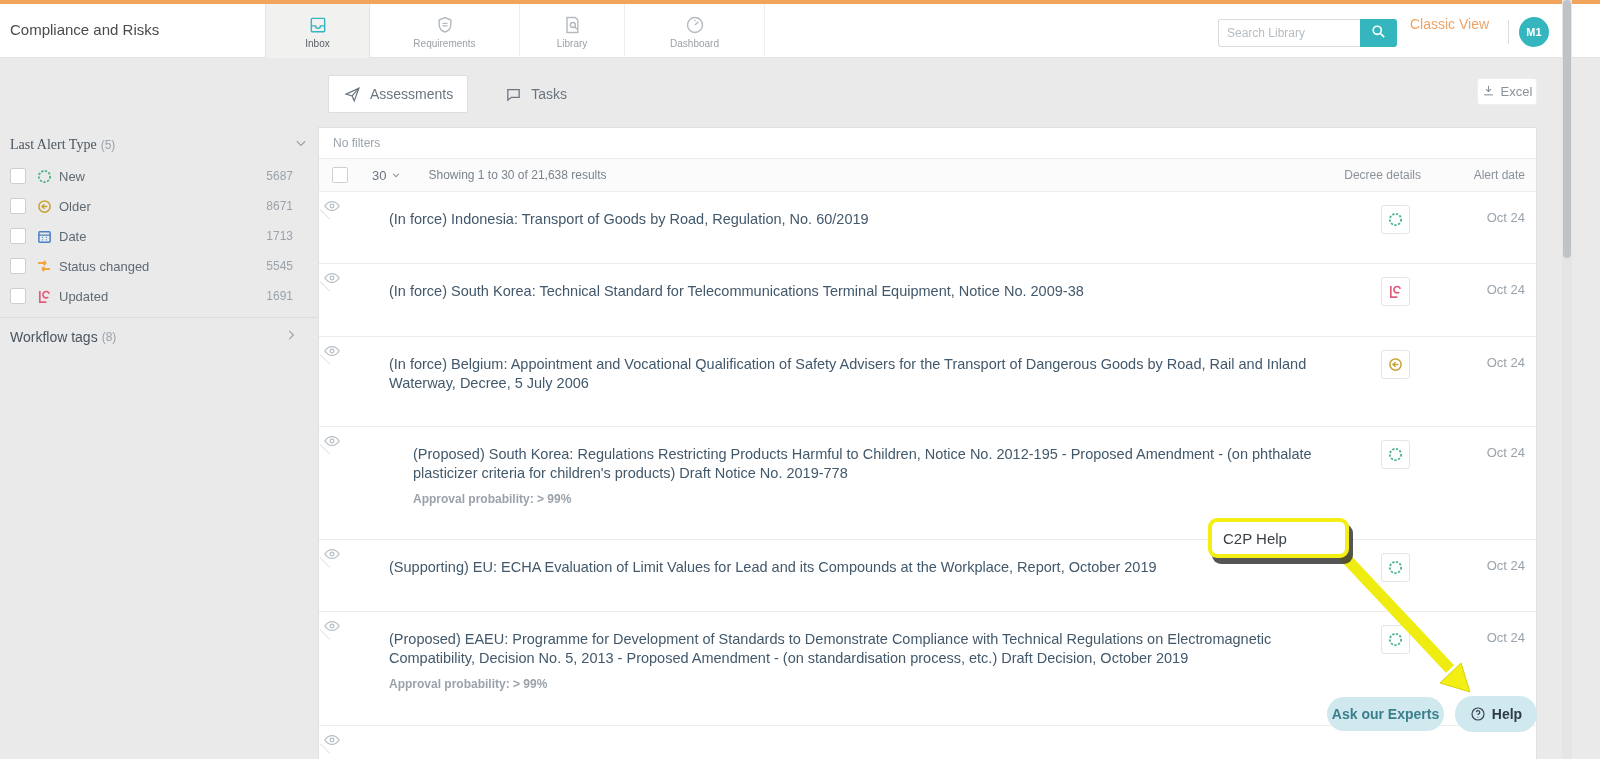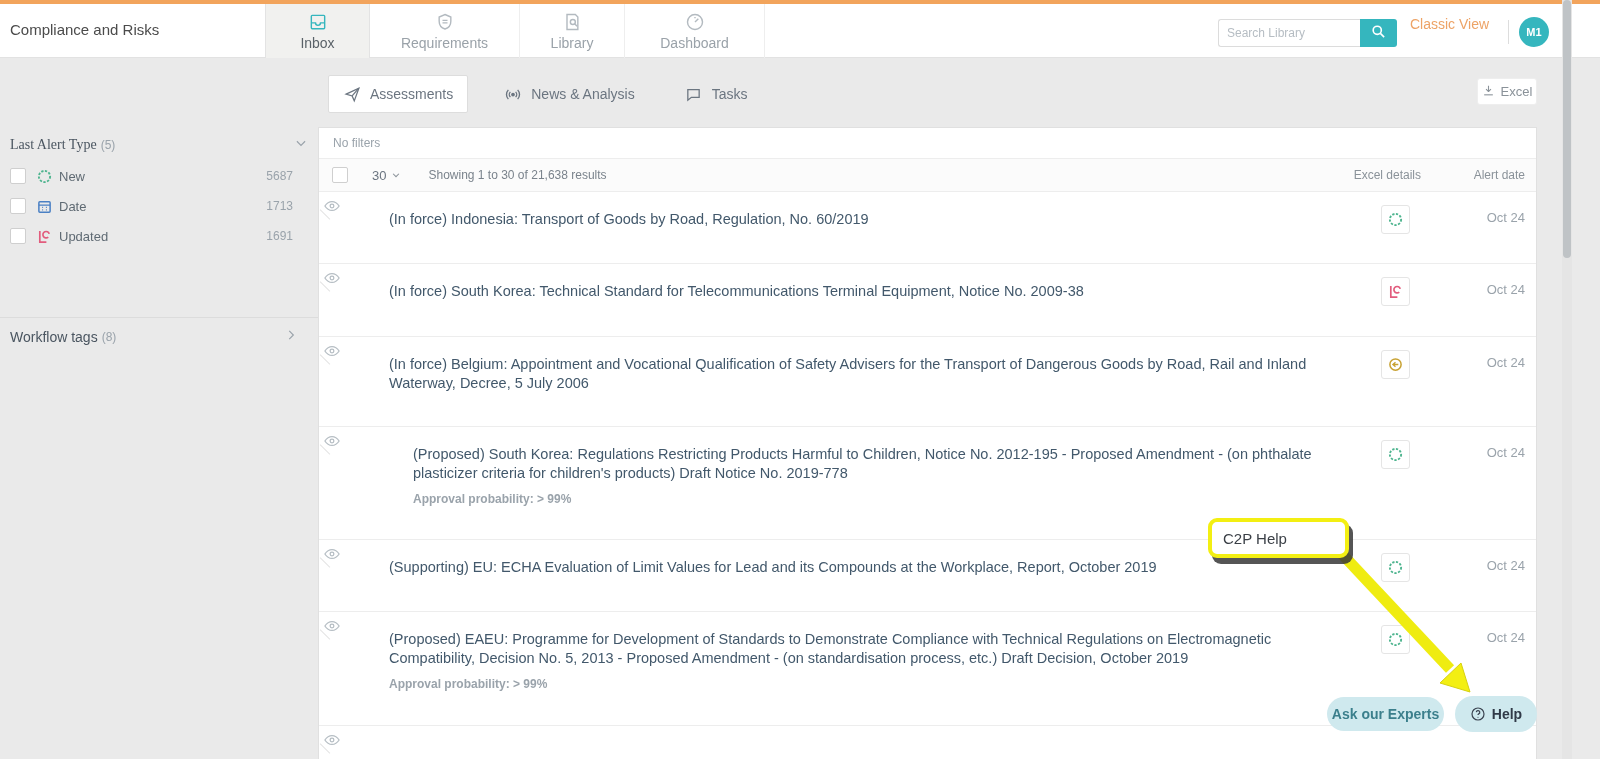--- a/index.html
+++ b/index.html
@@ -7,21 +7,21 @@
     font-family:"Liberation Sans","DejaVu Sans",sans-serif; background:#eaeaea; }
   .screen { position:relative; width:1600px; height:576px; }
 
   
   .top-strip { position:absolute; left:0; top:0; width:1600px; height:4px; background:#f2a45c; }
   .header { position:absolute; left:0; top:4px; width:1600px; height:54px; background:#ffffff;
     border-bottom:1px solid #e2e2e2; }
   .brand { position:absolute; left:10px; top:17px; font-size:15px; color:#4b4b4b; }
   .nav { position:absolute; left:265px; top:0; height:54px; display:flex; }
   .nav-tab { width:105px; height:54px; display:flex; flex-direction:column; align-items:center;
-    justify-content:center; gap:2px; color:#9aa2a9; font-size:14px; cursor:pointer;
+    justify-content:center; gap:2px; color:#9aa2a9; font-size:10px; cursor:pointer;
     border-right:1px solid #eeeeee; }
   .nav-tab .nicon { width:22px; height:22px; display:flex; align-items:center; justify-content:center; color:#b3bac0; }
   .nav-tab.active { background:#f1f1ef; border-left:1px solid #e3e3e3; border-right:1px solid #e3e3e3; color:#5a6268; }
   .nav-tab.active .nicon { color:#35b6be; }
   .nav-tab.wide { width:150px; }
   .nav-tab.med { width:140px; }
   .search-wrap { position:absolute; left:1218px; top:15px; display:flex; height:28px; }
   .search-input { width:142px; height:28px; border:1px solid #dcdcdc; border-right:none;
     border-radius:3px 0 0 3px; padding:0 8px; font-size:12px; color:#555; outline:none;
     font-family:"Liberation Sans","DejaVu Sans",sans-serif; }
@@ -187,30 +187,20 @@
         <span class="vicon">
           <svg width="17" height="17" viewBox="0 0 24 24" fill="none" stroke="currentColor" stroke-width="1.8">
             <path d="M3 11.5L21 3l-6.5 18-3-7z"></path>
             <path d="M11.5 14L21 3"></path>
           </svg>
         </span>
         <span>Assessments</span>
       </div>
       <div class="view-tab">
         <span class="vicon">
-          <svg width="19" height="19" viewBox="0 0 24 24" fill="none" stroke="currentColor" stroke-width="1.8">
-            <circle cx="12" cy="12" r="1.6" fill="currentColor"></circle>
-            <path d="M8.5 15.5a5 5 0 0 1 0-7M15.5 8.5a5 5 0 0 1 0 7"></path>
-            <path d="M5.8 18.2a9 9 0 0 1 0-12.4M18.2 5.8a9 9 0 0 1 0 12.4"></path>
-          </svg>
-        </span>
-        <span>News &amp; Analysis</span>
-      </div>
-      <div class="view-tab">
-        <span class="vicon">
           <svg width="17" height="17" viewBox="0 0 24 24" fill="none" stroke="currentColor" stroke-width="1.8">
             <path d="M4 5h16v11H9l-5 4z"></path>
           </svg>
         </span>
         <span>Tasks</span>
       </div>
     </div>
     <div class="excel-btn">
       <span>
         <svg width="13" height="13" viewBox="0 0 24 24" fill="none" stroke="currentColor" stroke-width="2">
@@ -239,27 +229,49 @@
             <svg width="15" height="15" viewBox="0 0 16 16" fill="none" stroke="#4db48e" stroke-width="2" stroke-dasharray="2.4 1.6">
               <circle cx="8" cy="8" r="6"></circle>
             </svg>
           </span>
           <span class="flabel">New</span>
           <span class="fcount">5687</span>
         </div>
         <div class="filter-item">
           <span class="cbox"></span>
           <span class="ficon">
+            <svg width="15" height="15" viewBox="0 0 16 16" fill="none" stroke="#c8a233" stroke-width="1.6">
+              <circle cx="8" cy="8" r="6"></circle>
+              <path d="M11 8H5.5M8 5.5L5.2 8 8 10.5" stroke-width="1.4"></path>
+            </svg>
+          </span>
+          <span class="flabel">Older</span>
+          <span class="fcount">8671</span>
+        </div>
+        <div class="filter-item">
+          <span class="cbox"></span>
+          <span class="ficon">
             <svg width="15" height="15" viewBox="0 0 16 16" fill="none" stroke="#4a80c4" stroke-width="1.6">
               <rect x="2" y="3" width="12" height="11" rx="1"></rect>
               <path d="M2 6.5h12M5.5 9h1M9.5 9h1M5.5 11.5h1M9.5 11.5h1" stroke-width="1.3"></path>
             </svg>
           </span>
           <span class="flabel">Date</span>
           <span class="fcount">1713</span>
+        </div>
+        <div class="filter-item">
+          <span class="cbox"></span>
+          <span class="ficon">
+            <svg width="16" height="16" viewBox="0 0 16 16" fill="none" stroke="#f2a53c" stroke-width="1.8">
+              <path d="M2 5h8M10 5l-2.2-2.2M10 5l-2.2 2.2"></path>
+              <path d="M14 11H6M6 11l2.2-2.2M6 11l2.2 2.2"></path>
+            </svg>
+          </span>
+          <span class="flabel">Status changed</span>
+          <span class="fcount">5545</span>
         </div>
         <div class="filter-item">
           <span class="cbox"></span>
           <span class="ficon">
             <svg width="15" height="15" viewBox="0 0 16 16" fill="none" stroke="#e25c7d" stroke-width="1.8">
               <path d="M3 2v12h7"></path>
               <path d="M13 5.2a3.4 3.4 0 1 0-1 3.4"></path>
             </svg>
           </span>
           <span class="flabel">Updated</span>
@@ -285,21 +297,21 @@
       <span class="cbox"></span>
       <span class="page-size">
         <span>30</span>
         <span>
           <svg width="10" height="10" viewBox="0 0 24 24" fill="none" stroke="#8a9299" stroke-width="2.5">
               <path d="M5 9l7 7 7-7"></path>
             </svg>
         </span>
       </span>
       <span class="showing">Showing 1 to 30 of 21,638 results</span>
-      <span class="col-details">Excel details</span>
+      <span class="col-details">Decree details</span>
       <span class="col-date">Alert date</span>
     </div>
 
     <div class="rows">
         <div class="row" style="height: 72px;">
           <span class="row-eye"><svg width="16" height="12" viewBox="0 0 18 12" fill="none" stroke="currentColor" stroke-width="1.4">
               <path d="M1 6s3.2-5 8-5 8 5 8 5-3.2 5-8 5-8-5-8-5z"></path>
               <circle cx="9" cy="6" r="2.1"></circle>
             </svg></span>
           <span class="row-fold"></span>

